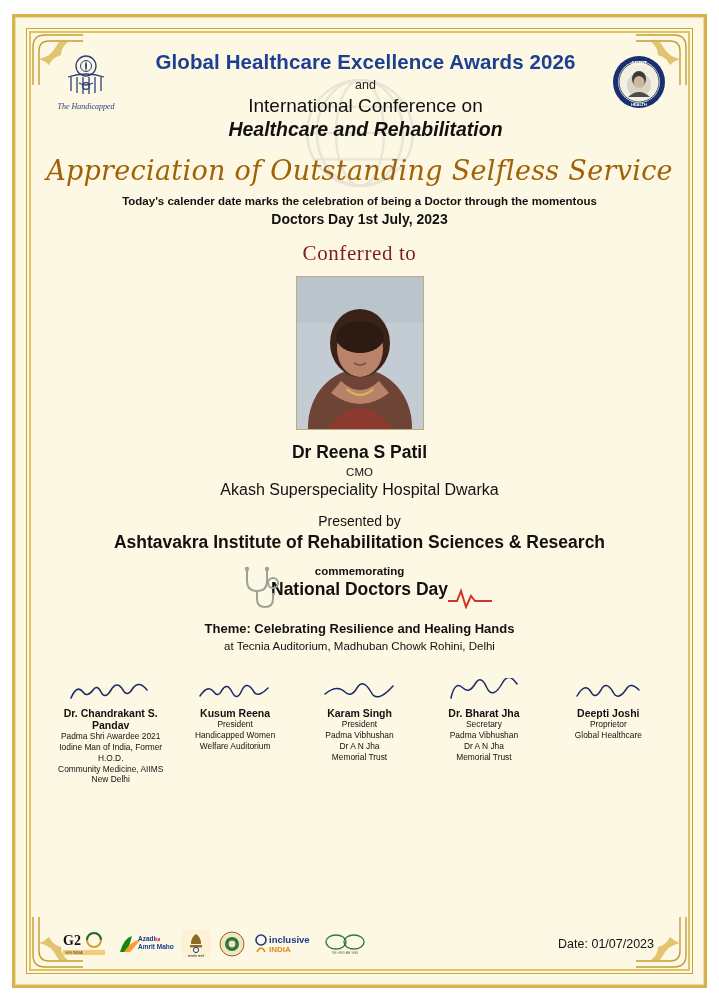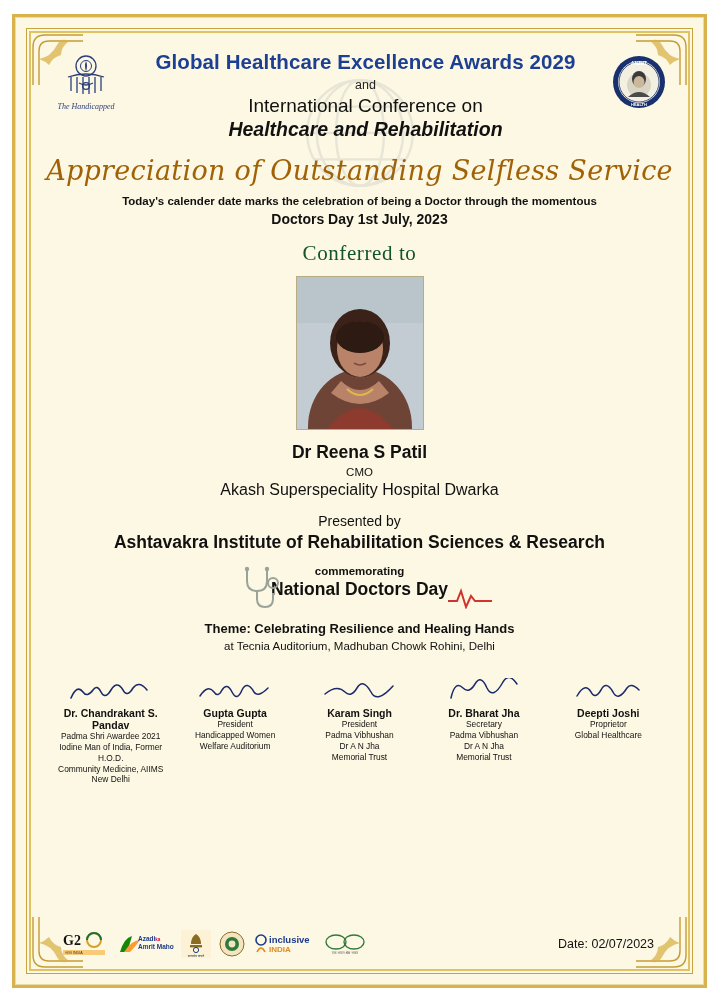--- a/index.html
+++ b/index.html
@@ -101,21 +101,21 @@
   .subline1{
     text-align:center;font-size:11.5px;color:#111;margin-top:9px;font-weight:bold;
   }
   .subline2{
     text-align:center;font-size:14px;color:#111;margin-top:4px;font-weight:bold;
   }
 
   .conferred{
     text-align:center;
     font-family:"Liberation Serif", serif;
-    font-size:21px;color:#14532d;margin-top:14px;letter-spacing:.6px;
+    font-size:21px;color:#7f1d1d;margin-top:14px;letter-spacing:.6px;
   }
 
   .photo-wrap{
     margin:10px auto 0 auto;
     width:126px;height:152px;
     border:1px solid #b8ac86;
     background:#cfd6da;
     overflow:hidden;
     position:relative;
   }
@@ -232,21 +232,21 @@
               <path d="M13 24 q18 -6 36 0"></path>
               <path d="M16 24 v14 M22 24 v16 M28 24 v17 M34 24 v17 M40 24 v16 M46 24 v14"></path>
               <path d="M24 30 q7 4 14 0"></path>
               <circle cx="31" cy="33" r="3.4" fill="none"></circle>
             </g>
           </svg>
           <div class="cap">The Handicapped</div>
         </div>
 
         <div class="head-mid">
-          <div class="title1">Global Healthcare Excellence Awards 2029</div>
+          <div class="title1">Global Healthcare Excellence Awards 2026</div>
           <div class="title-and">and</div>
           <div class="title2">International Conference on</div>
           <div class="title3">Healthcare and Rehabilitation</div>
         </div>
 
         <div class="logo-right">
           <svg width="54" height="54" viewBox="0 0 54 54" style="display:block;margin:0 auto;">
             <circle cx="27" cy="27" r="26" fill="#18306e"></circle>
             <circle cx="27" cy="27" r="21" fill="#f3f0e2"></circle>
             <circle cx="27" cy="27" r="20" fill="none" stroke="#18306e" stroke-width=".8"></circle>
@@ -327,21 +327,21 @@
           <div class="ln">Iodine Man of India, Former H.O.D.</div>
           <div class="ln">Community Medicine, AIIMS New Delhi</div>
         </div>
 
         <div class="sig">
           <div class="mark">
             <svg width="78" height="26" viewBox="0 0 78 26">
                 <path d="M4 18 q8 -12 14 -4 q4 6 8 -2 q5 -8 10 2 q5 10 10 -2 q5 -10 12 2 q4 6 14 -4" fill="none" stroke="#1b2a6b" stroke-width="1.5" stroke-linecap="round"></path>
               </svg>
           </div>
-          <div class="nm">Gupta Gupta</div>
+          <div class="nm">Kusum Reena</div>
           <div class="ln">President</div>
           <div class="ln">Handicapped Women</div>
           <div class="ln">Welfare Auditorium</div>
         </div>
 
         <div class="sig">
           <div class="mark">
             <svg width="78" height="26" viewBox="0 0 78 26">
                 <path d="M4 16 q12 -10 20 -2 q6 6 12 -4 q6 -10 14 4 q6 12 22 -6" fill="none" stroke="#1b2a6b" stroke-width="1.5" stroke-linecap="round"></path>
               </svg>
@@ -422,18 +422,18 @@
             </svg>
           </div>
           <div class="flogo">
             <svg width="46" height="28" viewBox="0 0 46 28">
               <ellipse cx="14" cy="12" rx="10" ry="7" fill="none" stroke="#2f7a3a" stroke-width="1.4"></ellipse>
               <ellipse cx="32" cy="12" rx="10" ry="7" fill="none" stroke="#2f7a3a" stroke-width="1.4"></ellipse>
               <text x="23" y="24" font-size="3.6" text-anchor="middle" fill="#555" font-family="Liberation Sans, sans-serif">एक भारत श्रेष्ठ भारत</text>
             </svg>
           </div>
         </div>
-        <div class="date">Date: 02/07/2023</div>
+        <div class="date">Date: 01/07/2023</div>
       </div>
 
     </div>
   </div>
 </div>
 
 </body></html>

